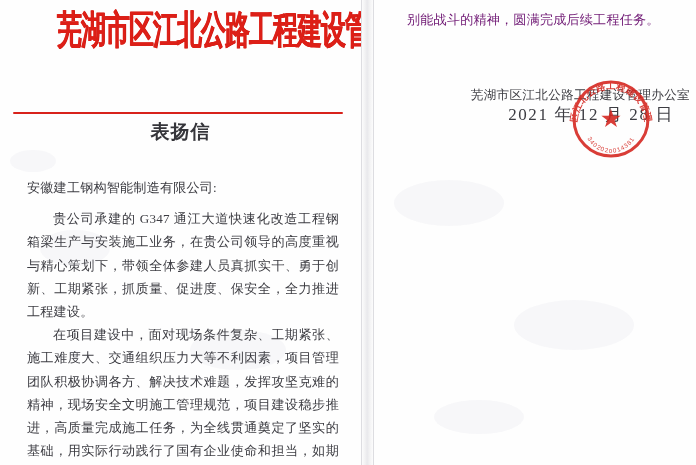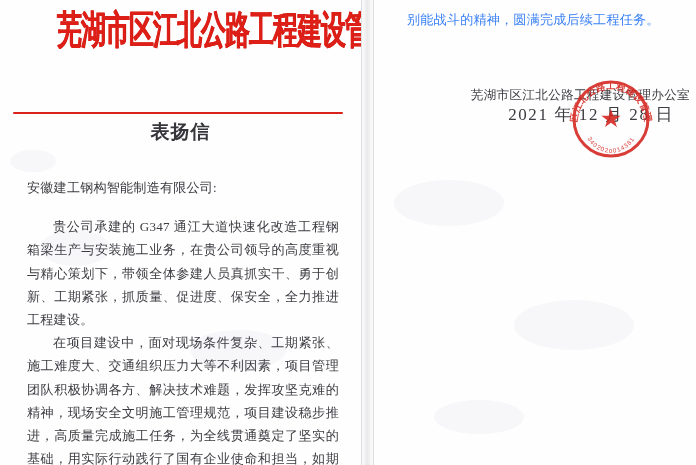--- a/index.html
+++ b/index.html
@@ -99,34 +99,34 @@
     position: absolute;
     left: 27px; top: 176px;
     width: 312px;
     font-size: 13.1px;
     line-height: 23.2px;
     color: #3c3c42;
     letter-spacing: 0.2px;
     text-align: justify;
     font-family: "Liberation Serif", "DejaVu Serif", serif;
   }
-  .salutation { margin: 0 0 16px 0; }
+  .salutation { margin: 0 0 8px 0; }
   .para {
     margin: 0;
     text-indent: 26px;
   }
 
   
   .cont-line {
     position: absolute;
     left: 33px; top: 8px;
     width: 270px;
     font-size: 13.1px;
     line-height: 23.2px;
-    color: #3b82f6;
+    color: #701a75;
     letter-spacing: 0.2px;
   }
   .signature-block {
     position: absolute;
     left: 36px; top: 85px;
     width: 280px;
     text-align: right;
     color: #3c3c42;
   }
   .sig-org {

